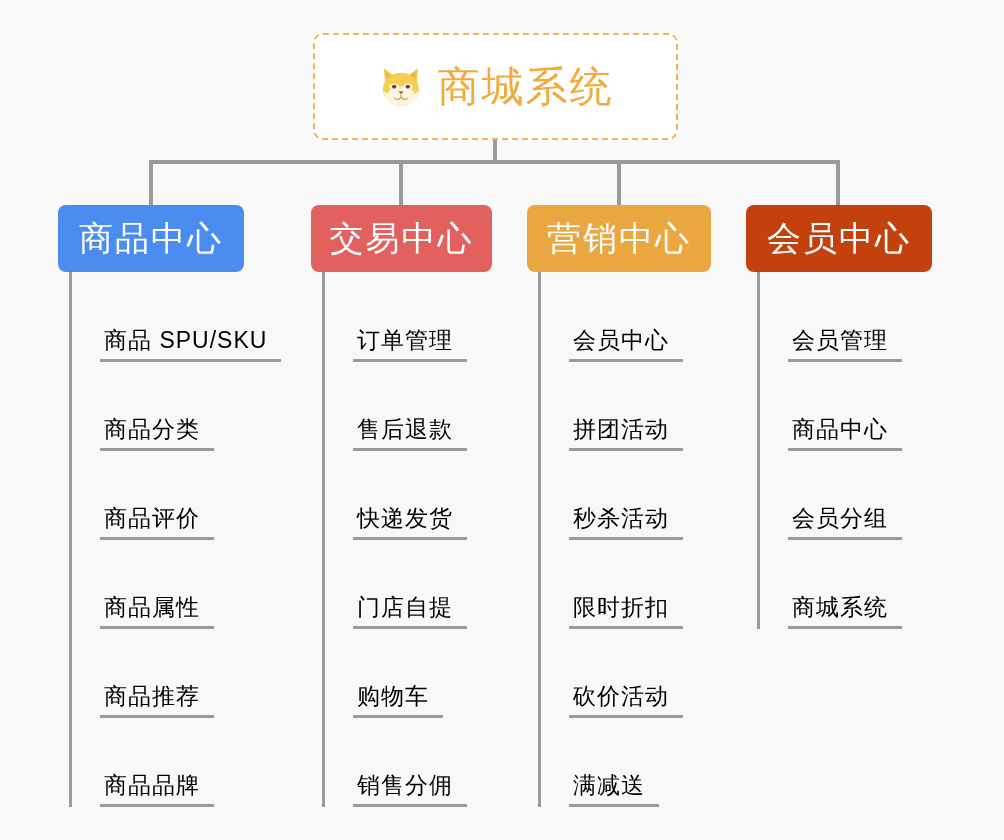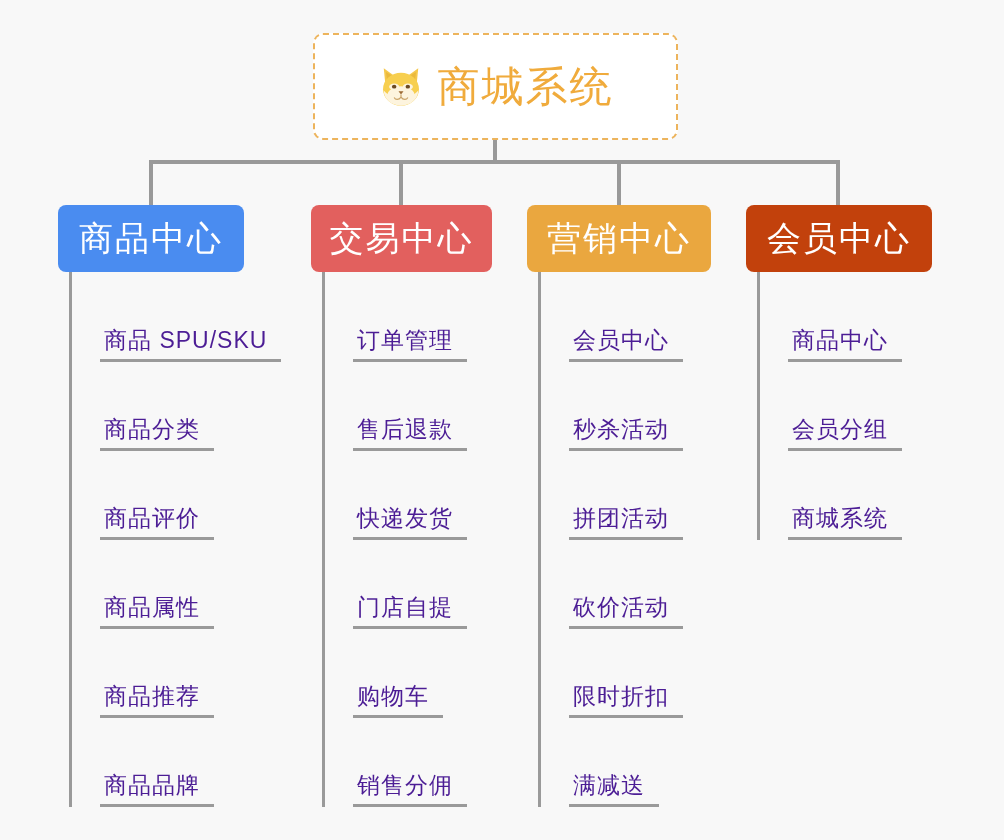--- a/index.html
+++ b/index.html
@@ -102,21 +102,21 @@
     display: flex;
     align-items: flex-end;
     box-sizing: border-box;
   }
   .leaf-label {
     display: inline-block;
     margin-left: 28px;
     padding: 0 14px 6px 4px;
     border-bottom: 3px solid #9a9a9a;
     font-size: 23px;
-    color: #4c1d95;
+    color: #000000;
     letter-spacing: 1px;
     white-space: nowrap;
     line-height: 1.15;
   }
 </style>
 </head>
 <body>
 
 <div id="diagram">
 
@@ -198,41 +198,44 @@
     </div>
   </div>
 
   <div class="column" style="left:527px;width:184px;">
     <div class="cat-header" style="background:#eaa73f;">营销中心</div>
     <div class="leaf-rail">
       <div class="leaf-item">
           <span class="leaf-label">会员中心</span>
         </div>
       <div class="leaf-item">
+          <span class="leaf-label">拼团活动</span>
+        </div>
+      <div class="leaf-item">
           <span class="leaf-label">秒杀活动</span>
         </div>
       <div class="leaf-item">
-          <span class="leaf-label">拼团活动</span>
+          <span class="leaf-label">限时折扣</span>
         </div>
       <div class="leaf-item">
           <span class="leaf-label">砍价活动</span>
-        </div>
-      <div class="leaf-item">
-          <span class="leaf-label">限时折扣</span>
         </div>
       <div class="leaf-item">
           <span class="leaf-label">满减送</span>
         </div>
     </div>
   </div>
 
   <div class="column" style="left:746px;width:186px;">
     <div class="cat-header" style="background:#c2410c;">会员中心</div>
     <div class="leaf-rail">
       <div class="leaf-item">
+          <span class="leaf-label">会员管理</span>
+        </div>
+      <div class="leaf-item">
           <span class="leaf-label">商品中心</span>
         </div>
       <div class="leaf-item">
           <span class="leaf-label">会员分组</span>
         </div>
       <div class="leaf-item">
           <span class="leaf-label">商城系统</span>
         </div>
     </div>
   </div>

